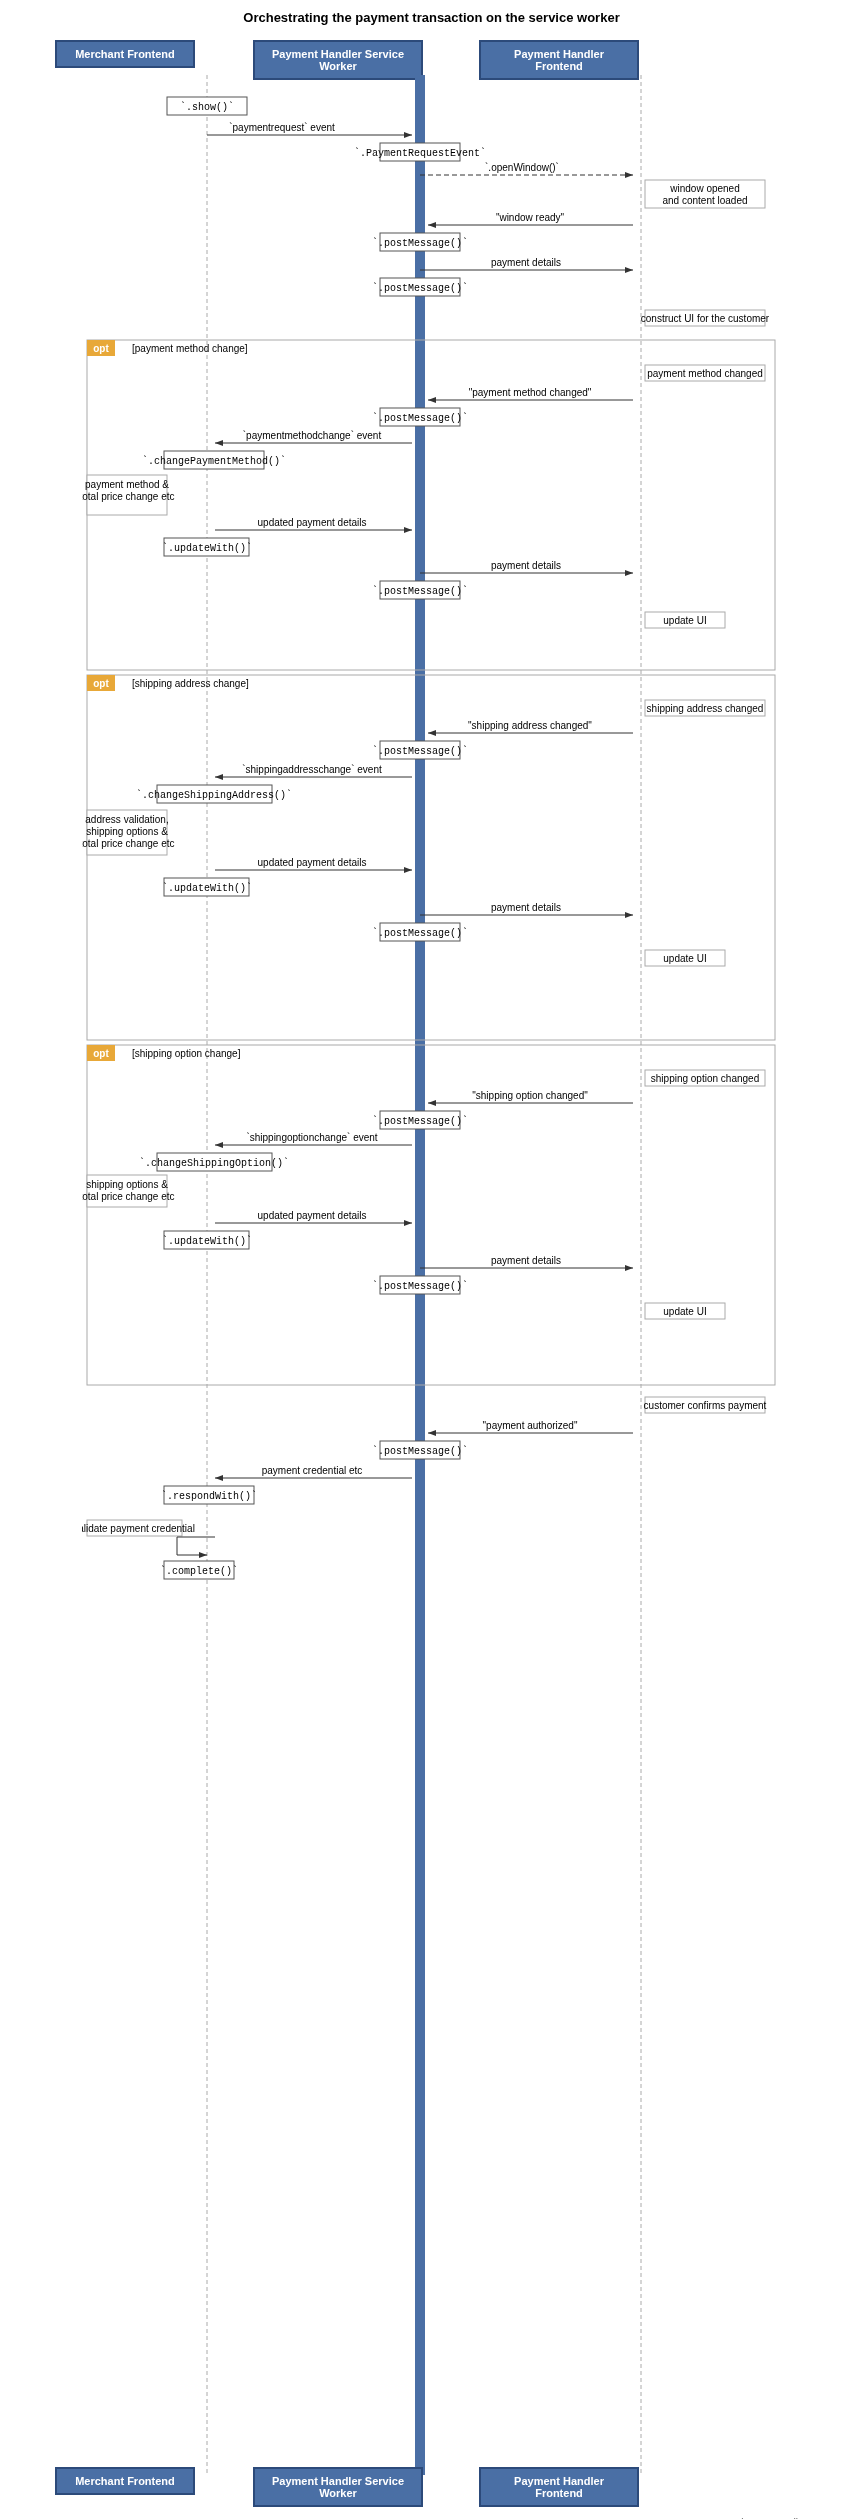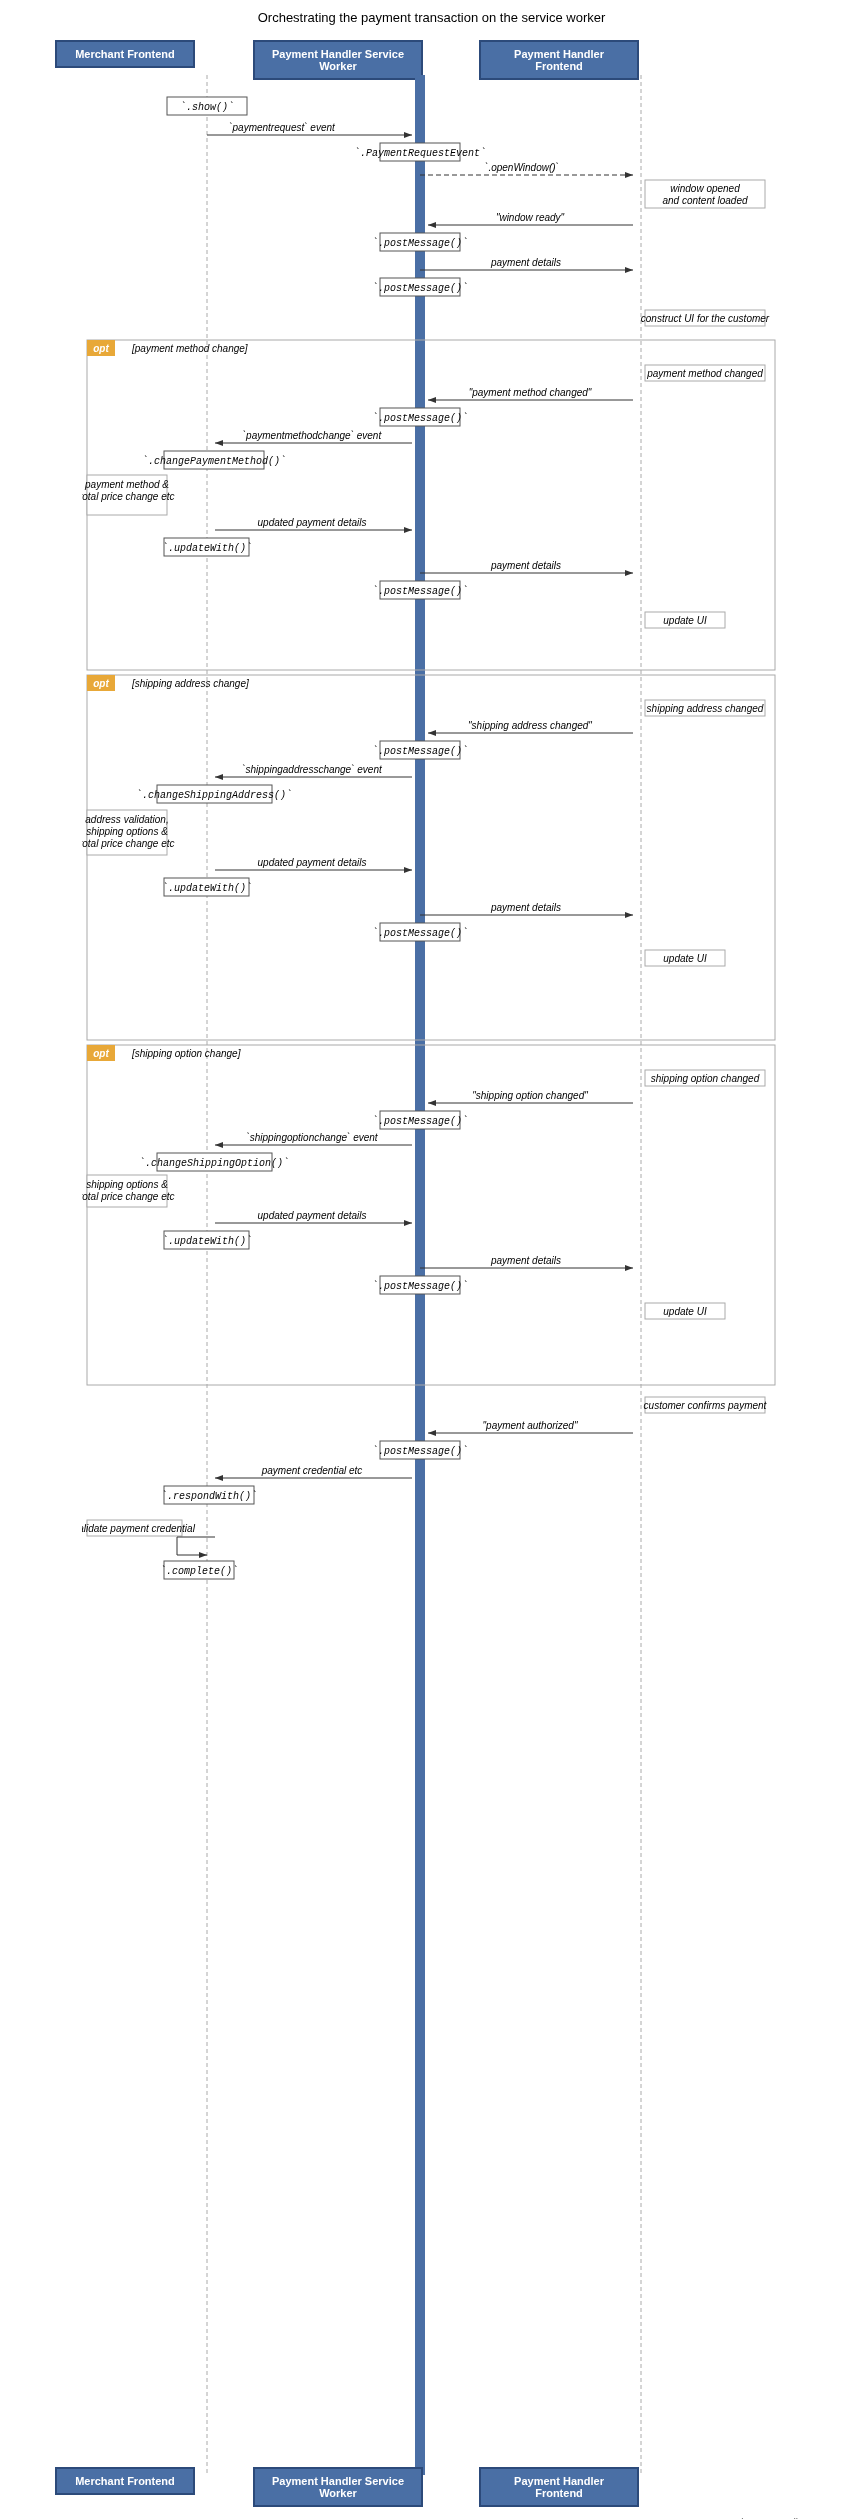--- a/index.html
+++ b/index.html
@@ -13,21 +13,21 @@
     .diagram-container {
       width: 863px;
       min-height: 2519px;
       position: relative;
       padding: 10px 0;
     }
     .title {
       text-align: center;
       font-size: 13px;
       margin-bottom: 15px;
-      font-weight: normal;
+      font-weight: bold;
     }
     .footer {
       text-align: right;
       font-size: 10px;
       color: #666;
       padding: 5px 10px;
       margin-top: 10px;
     }
   </style>
 </head>
@@ -35,21 +35,21 @@
 
 <div class="diagram-container">
   <div class="title">Orchestrating the payment transaction on the service worker</div>
 
   <div style="position:relative; height:35px; margin-bottom:0;">
     <div style="position:absolute; left:55px; top:0; background:#4a6fa5; color:white; padding:6px 12px; font-size:11px; font-weight:bold; border:2px solid #2c4a7a; width:140px; text-align:center;">Merchant Frontend</div>
     <div style="position:absolute; left:253px; top:0; background:#4a6fa5; color:white; padding:6px 12px; font-size:11px; font-weight:bold; border:2px solid #2c4a7a; width:170px; text-align:center;">Payment Handler Service Worker</div>
     <div style="position:absolute; left:479px; top:0; background:#4a6fa5; color:white; padding:6px 12px; font-size:11px; font-weight:bold; border:2px solid #2c4a7a; width:160px; text-align:center;">Payment Handler Frontend</div>
   </div>
 
-  <div style="position:relative; width:700px; margin:0 auto;font-style:italic;">
+  <div style="position:relative; width:700px; margin:0 auto;">
     <svg width="700" height="2400">
 
       <defs>
         <marker id="arrowhead" markerWidth="8" markerHeight="6" refX="8" refY="3" orient="auto">
           <polygon points="0 0, 8 3, 0 6" fill="#333"></polygon>
         </marker>
         <marker id="arrowhead-open" markerWidth="8" markerHeight="6" refX="8" refY="3" orient="auto">
           <polyline points="0 0, 8 3, 0 6" fill="none" stroke="#333" stroke-width="1"></polyline>
         </marker>
       </defs>

